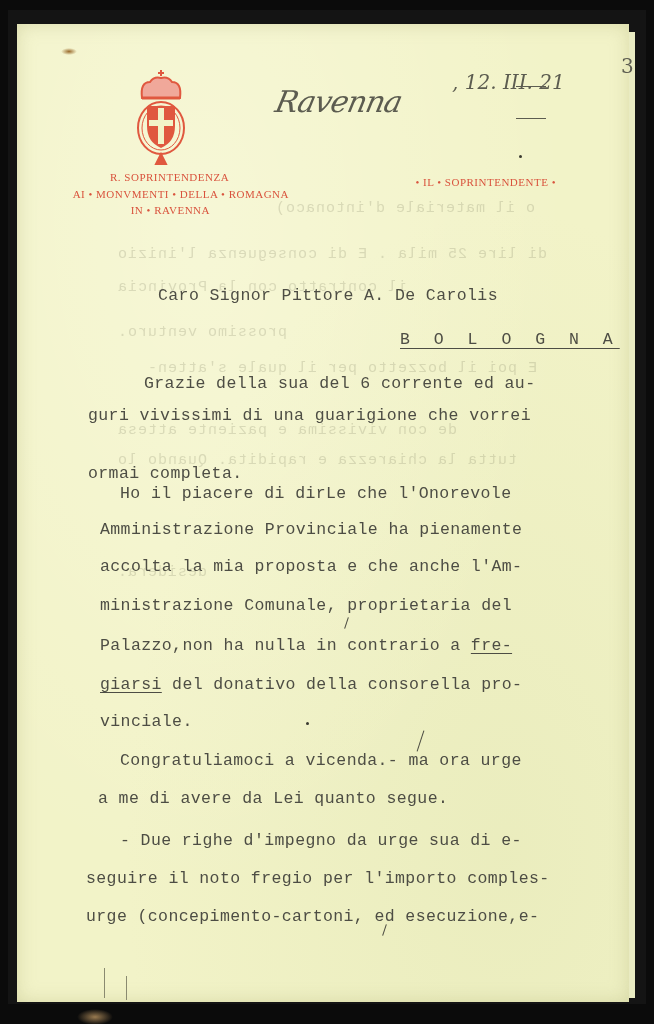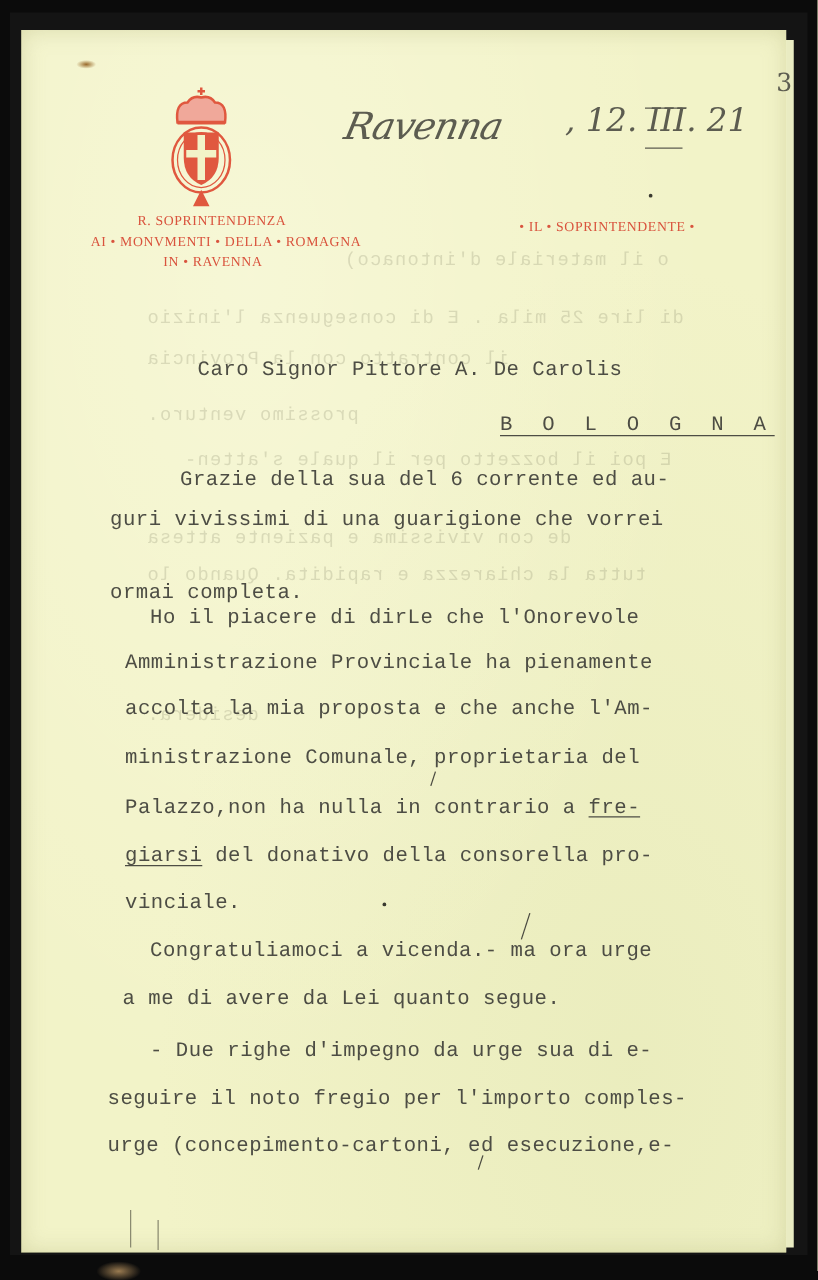--- a/index.html
+++ b/index.html
@@ -51,21 +51,21 @@
   .lh3 { left: 110px; top: 204px; width: 100px; }
   .lh-right { left: 400px; top: 176px; width: 156px; }
 
   
   .hand {
     position: absolute; color: #5c5c50;
     font-family: "DejaVu Serif", "Liberation Serif", serif;
     font-style: italic; white-space: nowrap;
   }
   .place { left: 276px; top: 84px; font-size: 30px; letter-spacing: -1px; transform: skewX(-12deg); }
-  .date  { left: 452px; top: 82px; font-size: 26px; }
+  .date  { left: 452px; top: 70px; font-size: 20px; }
   .pageno { left: 604px; top: 30px; font-size: 20px; font-style: normal; }
   .numeral-over { position: absolute; left: 516px; top: 86px; width: 30px; border-top: 1.5px solid #5c5c50; }
   .numeral-under { position: absolute; left: 516px; top: 118px; width: 30px; border-top: 1.5px solid #5c5c50; }
   .dot { position: absolute; width: 3px; height: 3px; border-radius: 50%; background: #3a3a30; }
   .slash { position: absolute; border-left: 1.5px solid #4a4a40; transform: rotate(18deg); }
 
   
   .typed {
     position: absolute; color: #4d4d44; font-size: 16.5px; white-space: nowrap;
     letter-spacing: 0.4px;

